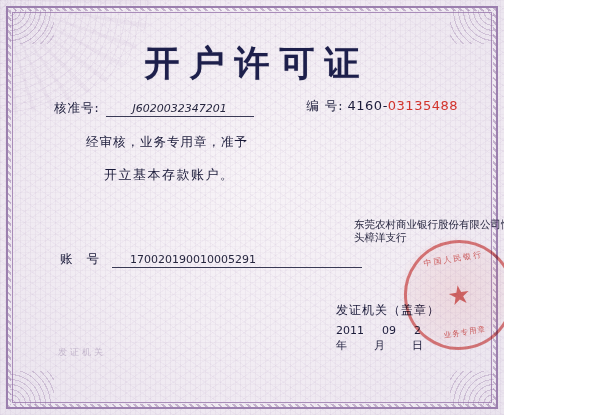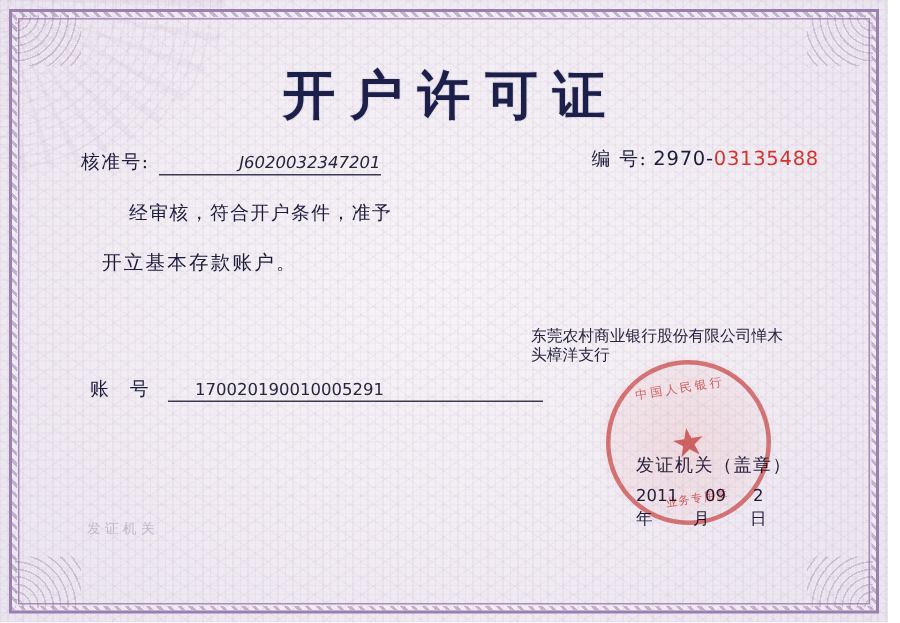--- a/index.html
+++ b/index.html
@@ -9,21 +9,21 @@
   }
   body {
     width: 600px;
     height: 415px;
     font-family: "Liberation Sans", sans-serif;
     overflow: hidden;
   }
 
   #cert {
     position: relative;
-    width: 592px;
+    width: 504px;
     height: 415px;
     background:
       radial-gradient(ellipse at 50% 45%, #f7f3f7 0%, #f3eef4 45%, #efe9f1 70%, #eae4ee 100%);
     overflow: hidden;
   }
 
   
   .tex {
     position: absolute;
     inset: 0;
@@ -138,21 +138,21 @@
   }
   .ul {
     border-bottom: 1px solid #3a3a55;
     text-align: center;
     padding-bottom: 1px;
     overflow: hidden;
   }
 
   
   .r-approval { left: 26px; top: 74px; }
-  .r-approval .ul { width: 148px; margin-left: 6px; text-align: right; }
+  .r-approval .ul { width: 148px; margin-left: 6px; }
   .r-approval .val { font-style: italic; }
 
   .r-number { right: 18px; top: 72px; align-items: baseline; }
   .r-number .lbl { font-size: 12.5px; }
   .r-number .num-pre {
     font-family: "DejaVu Sans", "Liberation Sans", sans-serif;
     font-size: 13px;
     color: #1b1b3a;
     margin-left: 4px;
     letter-spacing: .5px;
@@ -163,21 +163,21 @@
     color: #d2332c;
     letter-spacing: .5px;
   }
 
   
   .r-body1 { left: 58px; top: 108px; }
   .r-body1 .ul { width: 196px; margin: 0 6px; }
   .r-body1 .val { font-size: 12px; }
 
   
-  .r-body2 { left: 40px; top: 140px; }
+  .r-body2 { left: 76px; top: 140px; }
   .r-body2 .lbl { font-size: 13px; letter-spacing: 1.5px; }
 
   
   .r-legal { left: 32px; top: 192px; }
   .r-legal .ul { width: 136px; margin-left: 6px; }
 
   .r-bank { left: 320px; top: 192px; align-items: flex-start; }
   .r-bank .lbl { font-size: 12.5px; padding-top: 6px; }
   .r-bank .bank-val {
     font-family: "DejaVu Sans", "Liberation Sans", sans-serif;
@@ -303,27 +303,27 @@
 
     <div class="title">开户许可证</div>
 
     <div class="row r-approval">
       <span class="lbl">核准号:</span>
       <span class="ul val">J6020032347201</span>
     </div>
 
     <div class="row r-number">
       <span class="lbl">编 号:</span>
-      <span class="num-pre">2970-</span>
+      <span class="num-pre">4160-</span>
       <span class="num-red">03135488</span>
     </div>
 
     <div class="row r-body1">
       <span class="lbl">经审核，</span>
-      <span class="lbl">符合开户条件，准予</span>
+      <span class="lbl">业务专用章，准予</span>
     </div>
 
     <div class="row r-body2">
       <span class="lbl">开立基本存款账户。</span>
     </div>
 
 
     <div class="row r-bank">
       <span class="bank-val">东莞农村商业银行股份有限公司惮木头樟洋支行</span>
     </div>

